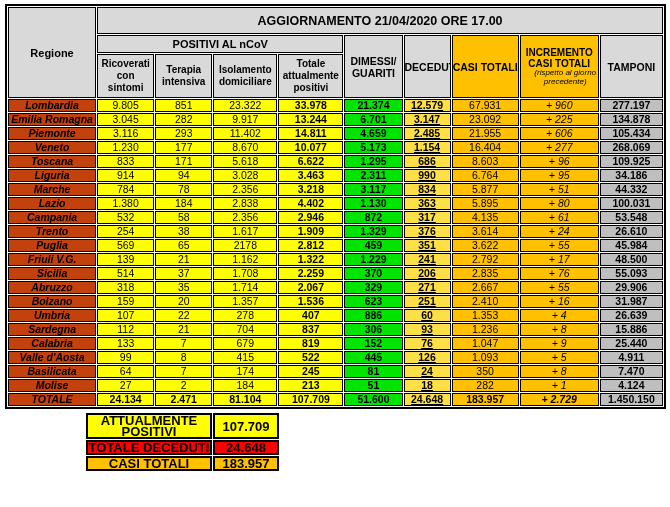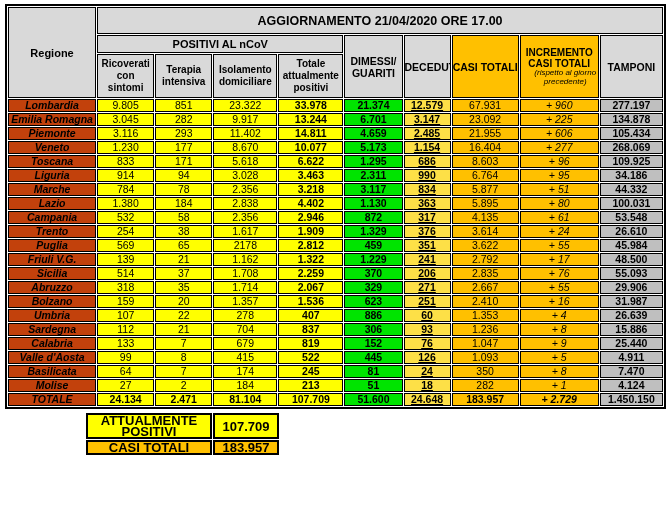--- a/index.html
+++ b/index.html
@@ -365,19 +365,23 @@
       </tbody>
   </table>
 
   <table class="summary">
     <tbody id="summary-rows">
         <tr>
           <td class="sum-label bg-yellow">ATTUALMENTE POSITIVI</td>
           <td class="sum-value bg-yellow">107.709</td>
         </tr>
         <tr>
+          <td class="sum-label bg-red">TOTALE DECEDUTI</td>
+          <td class="sum-value bg-red">24.648</td>
+        </tr>
+        <tr>
           <td class="sum-label bg-orange">CASI TOTALI</td>
           <td class="sum-value bg-orange">183.957</td>
         </tr>
       </tbody>
   </table>
 
 </div>
 
 </body></html>

